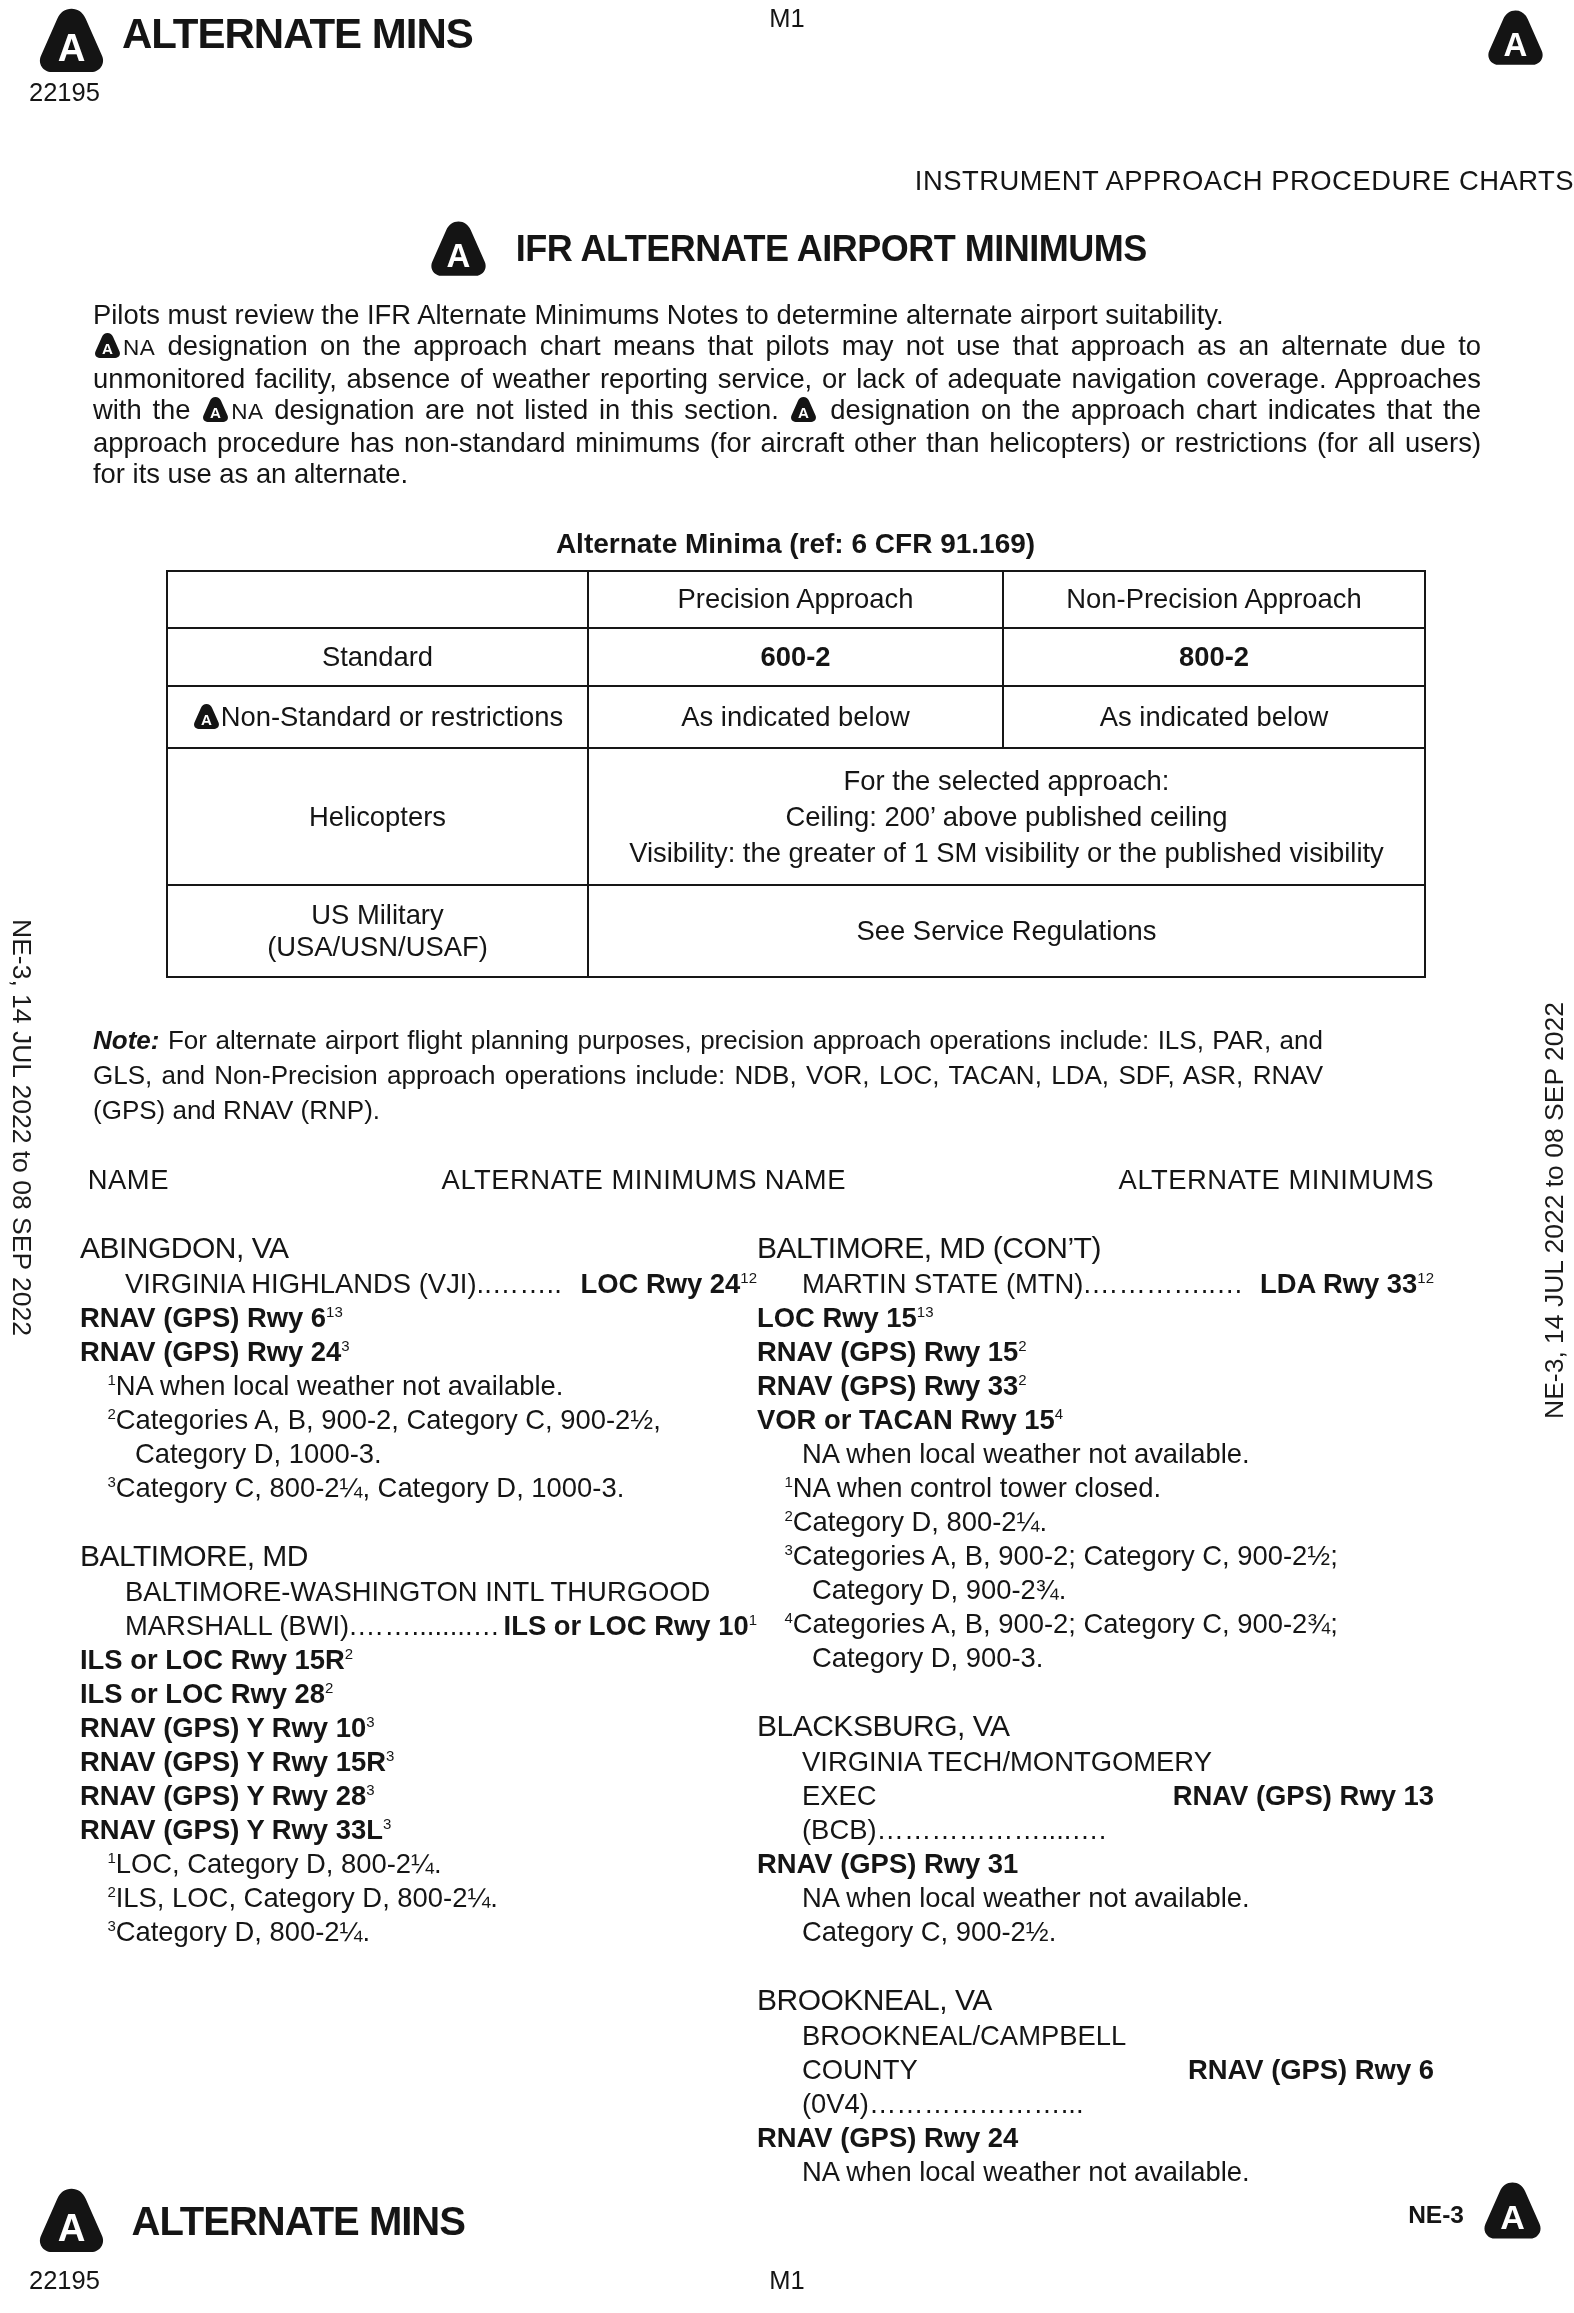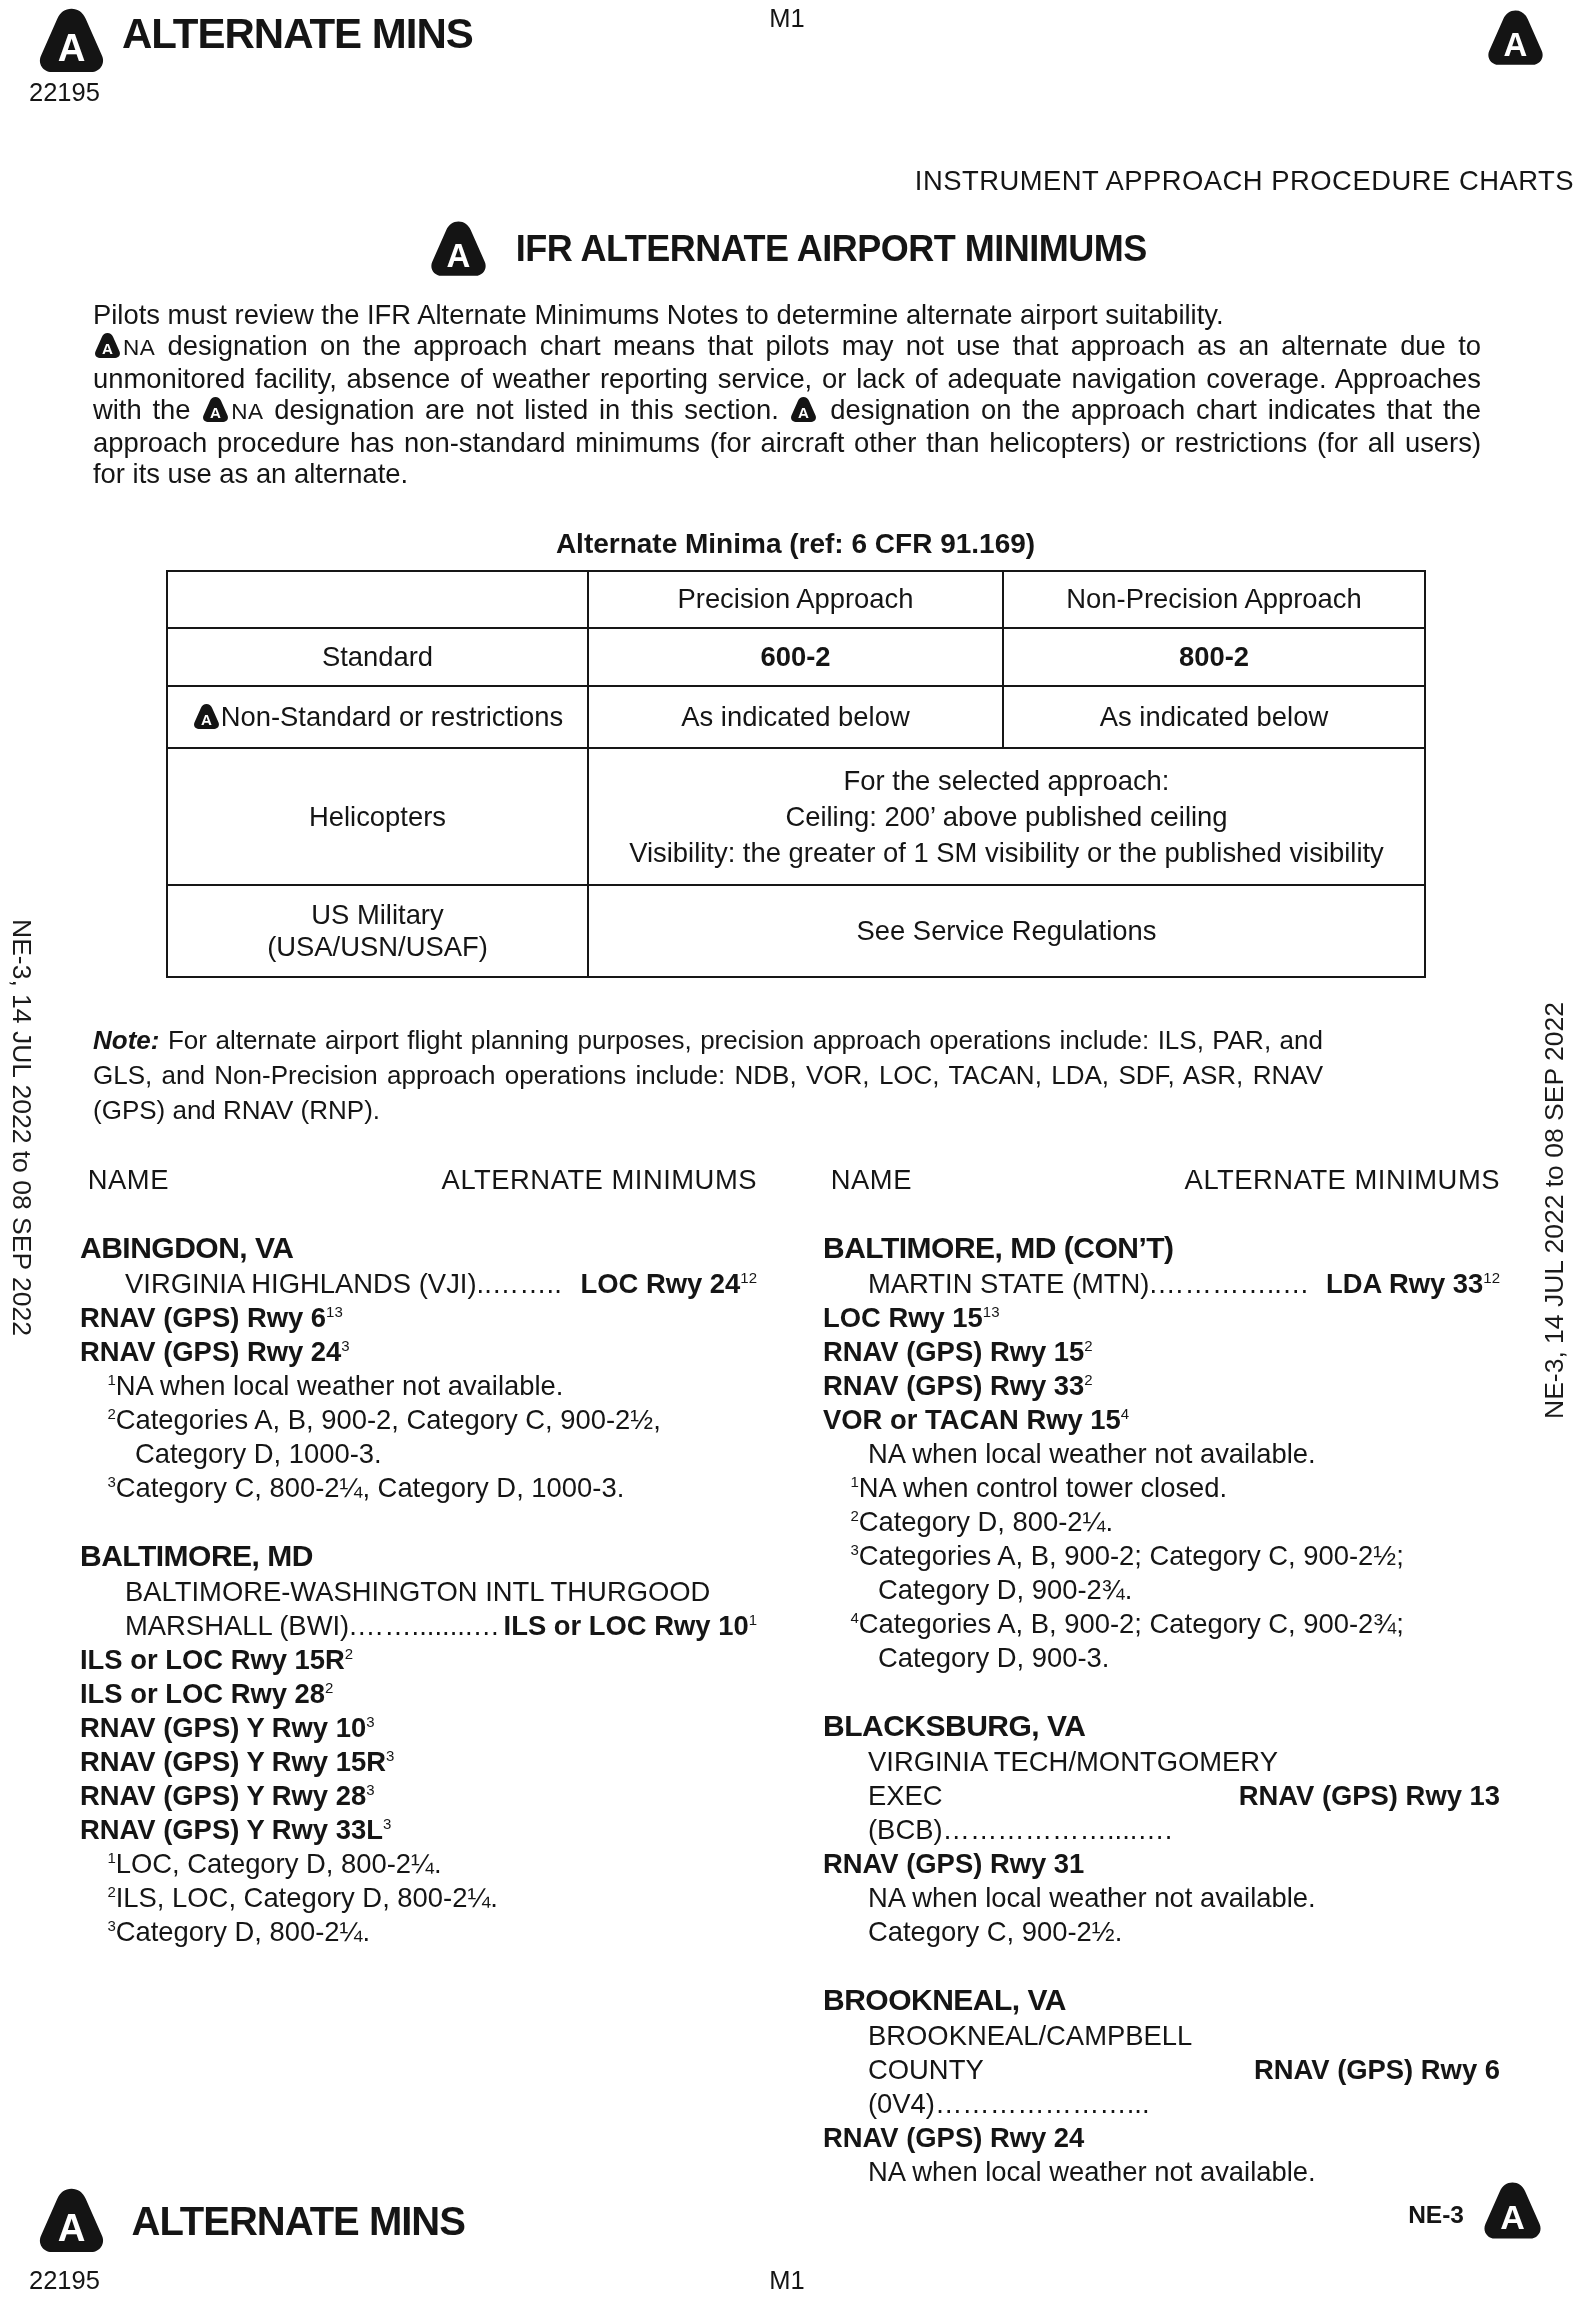--- a/index.html
+++ b/index.html
@@ -39,25 +39,25 @@
   td.h56{height:43px;} td.h57{height:44px;} td.h62{height:49px;} td.h138{height:123px;} td.h92{height:78px;}
   td.bold{font-weight:bold;}
   td.nonstd-label{text-align:left;padding-left:7.8px;white-space:nowrap;}
   td.nonstd-label .tri-fill{width:29px;height:28px;vertical-align:-4.9px;}
   td.heli-val{text-align:left;padding-left:13.7px;font-size:26.5px;}
   td.heli-val div{white-space:nowrap;line-height:36px;}
   
   .note{margin:45px 93px 0 93px;width:1230px;font-size:26px;line-height:35px;text-align:justify;}
   .note b{font-style:italic;}
   
-  .cols{display:flex;gap:66px;padding:35px 12px 0 80px;}
+  .cols{display:flex;padding:35px 12px 0 80px;}
   .col{width:677px;flex:0 0 677px;font-size:27.4px;line-height:34px;}
   .col-head{display:flex;justify-content:space-between;padding-left:7.8px;letter-spacing:0.5px;}
   .section{margin-top:31px;}
-  .city{font-size:30px;font-weight:bold;letter-spacing:-0.5px;line-height:39px;}
+  .city{font-size:30px;font-weight:normal;letter-spacing:-0.5px;line-height:39px;}
   .fac{padding-left:45px;}
   .entry{display:flex;padding-left:45px;}
   .entry .rwy{margin-left:auto;}
   .rwy{white-space:nowrap;}
   .rwy b{font-size:27.4px;}
   .rwy-line{text-align:left;}
   sup{font-size:15px;line-height:0;}
   .note-line{padding-left:27.4px;}
   .note-line.plain{padding-left:45px;}
   .note-line.cont{padding-left:55px;}

